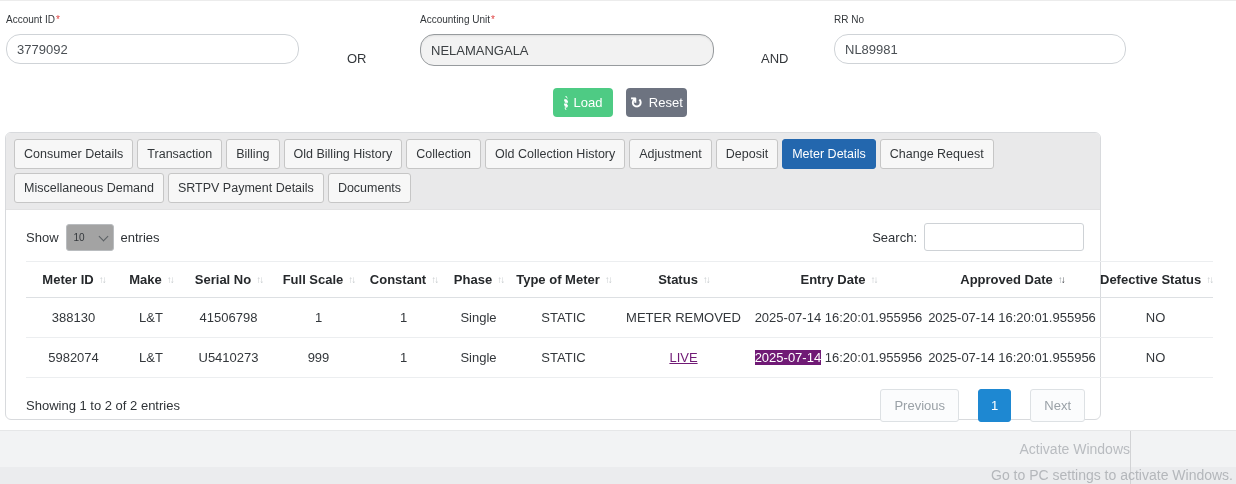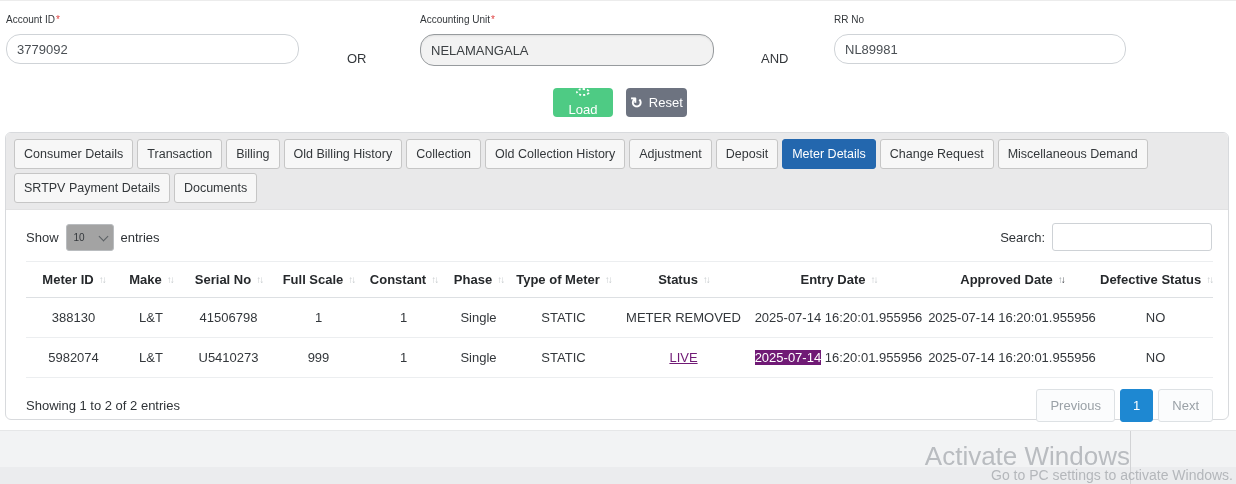--- a/index.html
+++ b/index.html
@@ -27,28 +27,28 @@
   }
   #fg-rr{left:834px;top:14px;}      #fg-rr input{width:292px;}
   .joiner{position:absolute;top:51px;font-size:13px;color:#33373b;}
   #or-text{left:347px;}  #and-text{left:761px;}
 
   .btn{
     position:absolute;top:88px;height:29px;border:none;border-radius:4px;color:#fff;
     font-size:13px;font-family:"Liberation Sans",sans-serif;display:flex;align-items:center;
     justify-content:center;gap:6px;cursor:pointer;padding:0 12px;box-sizing:border-box;
   }
-  #load-btn{left:553px;width:60px;background:#4ecb84;flex-direction:column;}
+  #load-btn{left:553px;width:60px;background:#4ecb84;}
   #reset-btn{left:626px;width:61px;background:#6d7380;}
   .spinner{display:inline-block;width:10px;height:10px;border:2px dotted #fff;border-radius:50%;}
   .reset-glyph{font-size:15px;font-weight:bold;line-height:1;}
 
   
   .panel{
-    position:absolute;left:5px;top:132px;width:1224px;height:288px;background:#fff;
+    position:absolute;left:5px;top:132px;width:1096px;height:288px;background:#fff;
     border:1px solid #d8dadd;border-radius:6px;box-sizing:border-box;
   }
   .tab-strip{
     background:#e9e9ea;border-radius:5px 5px 0 0;padding:4px 6px;
     display:flex;flex-wrap:wrap;align-items:flex-start;border-bottom:1px solid #e2e2e3;
   }
   .tab{
     margin:2px;padding:7px 9px;font-size:12.5px;color:#33373a;background:#f7f7f7;
     border:1px solid #c6c6c6;border-radius:3px;cursor:pointer;white-space:nowrap;
     font-family:"Liberation Sans",sans-serif;
@@ -90,32 +90,32 @@
   .sort.sorted i.dn{color:#3a3f44;}
   .sort.sorted i.up{color:#9aa0a5;}
   td.date{font-size:12px;color:#3a3f44;}
   a.live{color:#701a75;text-decoration:underline;cursor:pointer;}
   .hl{background:#701a75;color:#fff;}
 
   .panel-footer{
     display:flex;justify-content:space-between;align-items:center;
     padding:11px 15px 0 20px;font-size:13px;color:#2f3337;
   }
-  .pagination{display:flex;gap:5px;}
+  .pagination{display:flex;gap:19px;}
   .page-btn{
     padding:8px 13px;font-size:13px;border:1px solid #dde1e4;background:#fbfcfd;
     color:#9aa1a7;border-radius:3px;cursor:pointer;font-family:"Liberation Sans",sans-serif;
   }
   .page-btn.current{background:#1e88d2;border-color:#1e88d2;color:#fff;padding:8px 12px;}
 
   
   .win-band{position:absolute;left:0;top:430px;width:1236px;height:54px;background:#f2f3f4;border-top:1px solid #e6e7e8;box-sizing:border-box;}
   .win-band-strip{position:absolute;left:0;top:36px;width:1236px;height:18px;background:#ebecee;}
   .win-line{position:absolute;left:1130px;top:0;width:1px;height:54px;background:#d2d3d5;}
-  .aw-title{position:absolute;right:106px;top:10px;font-size:26px;color:#b9bcc0;white-space:nowrap;margin-left:48px;}
+  .aw-title{position:absolute;right:106px;top:10px;font-size:14px;color:#b9bcc0;white-space:nowrap;margin-left:48px;}
   .aw-sub{position:absolute;right:3px;top:36px;font-size:14px;color:#b4b7bb;white-space:nowrap;}
 </style>
 </head>
 <body>
 
 <div class="top-hairline"></div>
 
 <div class="fg" id="fg-account">
   <label><span>Account ID</span><span class="req">*</span></label>
   <input type="text" value="3779092" style="">

